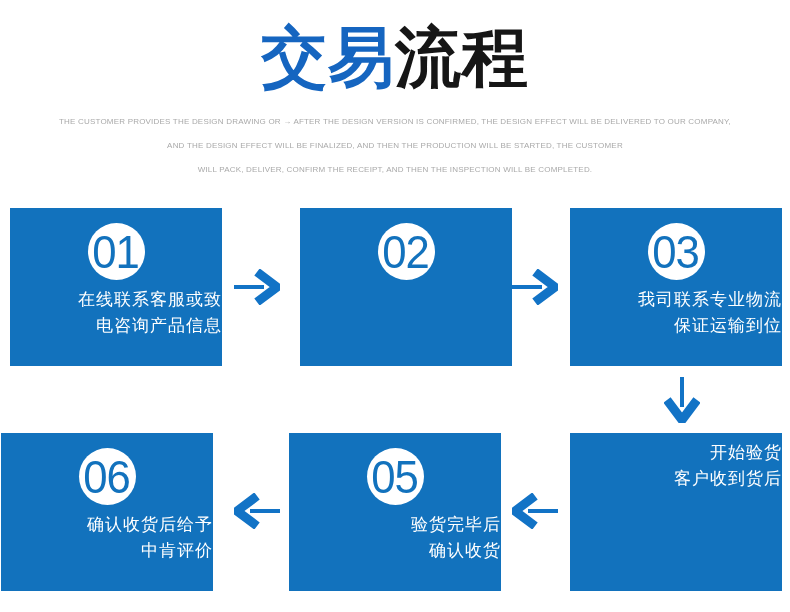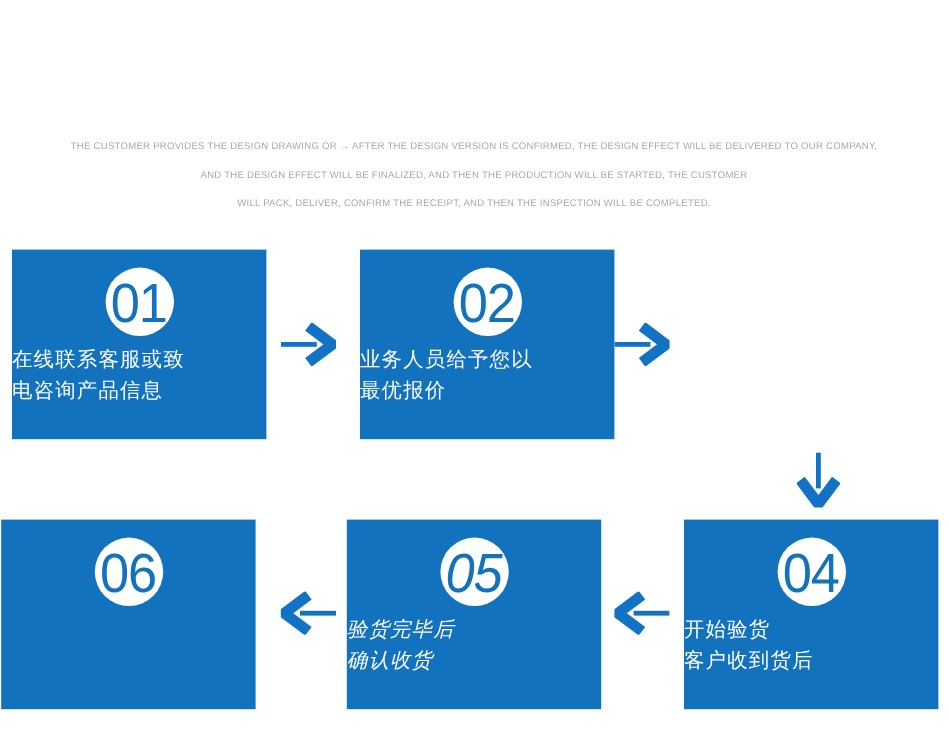--- a/index.html
+++ b/index.html
@@ -23,102 +23,111 @@
   }
   
   .step{
     position:absolute;width:212px;height:158px;
     background:var(--box-blue,#1272bd);
   }
   .pos-1{left:10px;top:208px;}
   .pos-2{left:289px;top:208px;margin-left:11px;}
   .pos-3{left:570px;top:208px;}
   .pos-6{left:1px;top:433px;}
-  .pos-5{left:289px;top:433px;font-style:italic;}
+  .pos-5{left:289px;top:433px;}
   .pos-4{left:570px;top:433px;}
   .circle{
     width:57px;height:57px;border-radius:50%;
     background:var(--circle-bg,#fff);
     margin:15px auto 0 auto;
     display:flex;align-items:center;justify-content:center;text-align:center;
   }
   .circle span{
     color:var(--circle-number,#1272bd);
     font-size:46px;font-weight:400;letter-spacing:-1px;
     transform:scaleX(.95);
   }
   .step-text{
-    margin-top:7px;text-align:left;
+    margin-top:7px;text-align:right;
     color:var(--step-text,#fff);
     font-size:17px;line-height:26px;letter-spacing:1px;
   }
   
   .arrow{position:absolute;color:var(--arrow-blue,#1273c6);}
   .ar-12{left:234px;top:269px;}
   .ar-23{left:512px;top:269px;}
   .ar-34{left:664px;top:377px;}
   .ar-45{left:512px;top:493px;}
   .ar-56{left:234px;top:493px;}
   .arrow svg{display:block;}
 </style>
 </head>
 <body>
 
 <div class="stage">
 
+  <div class="title">
+    <span class="t-blue">交易</span><span class="t-dark">流程</span>
+  </div>
   <div class="subtitle">
     <div>THE CUSTOMER PROVIDES THE DESIGN DRAWING OR → AFTER THE DESIGN VERSION IS CONFIRMED, THE DESIGN EFFECT WILL BE DELIVERED TO OUR COMPANY,</div>
     <div>AND THE DESIGN EFFECT WILL BE FINALIZED, AND THEN THE PRODUCTION WILL BE STARTED, THE CUSTOMER</div>
     <div>WILL PACK, DELIVER, CONFIRM THE RECEIPT, AND THEN THE INSPECTION WILL BE COMPLETED.</div>
   </div>
 
   <div class="step pos-1">
     <div class="circle">
       <span>01</span>
     </div>
     <div class="step-text">
       <div>在线联系客服或致</div>
       <div>电咨询产品信息</div>
     </div>
   </div>
 
   <div class="step pos-2">
     <div class="circle">
       <span>02</span>
     </div>
+  </div>
+
+  <div class="step pos-3">
+    <div class="circle">
+      <span>03</span>
+    </div>
     <div class="step-text">
-      <div>业务人员给予您以</div>
-      <div>最优报价</div>
+      <div>我司联系专业物流</div>
+      <div>保证运输到位</div>
     </div>
   </div>
 
-
   <div class="step pos-4">
-    <div class="circle">
-      <span>04</span>
-    </div>
     <div class="step-text">
       <div>开始验货</div>
       <div>客户收到货后</div>
     </div>
   </div>
 
   <div class="step pos-5">
     <div class="circle">
       <span>05</span>
     </div>
     <div class="step-text">
       <div>验货完毕后</div>
       <div>确认收货</div>
     </div>
   </div>
 
   <div class="step pos-6">
     <div class="circle">
       <span>06</span>
+    </div>
+    <div class="step-text">
+      <div>确认收货后给予</div>
+      <div>中肯评价</div>
     </div>
   </div>
 
   <div class="arrow ar-12">
     <svg width="46" height="36" viewBox="0 0 46 36">
       <rect x="0" y="16" width="30" height="4" fill="currentColor"></rect>
       <path d="M23 3 L43 18 L23 33" fill="none" stroke="currentColor" stroke-width="9"></path>
     </svg>
   </div>
   <div class="arrow ar-23">

